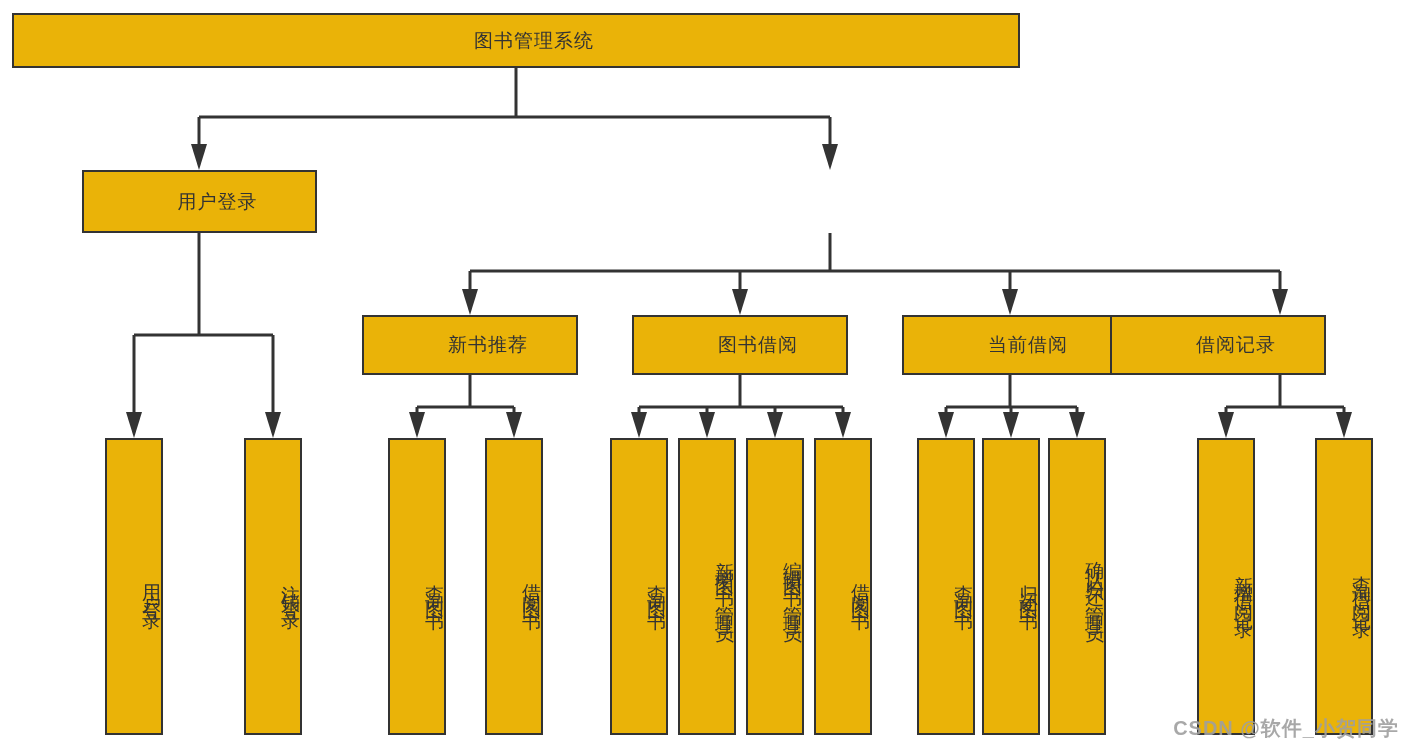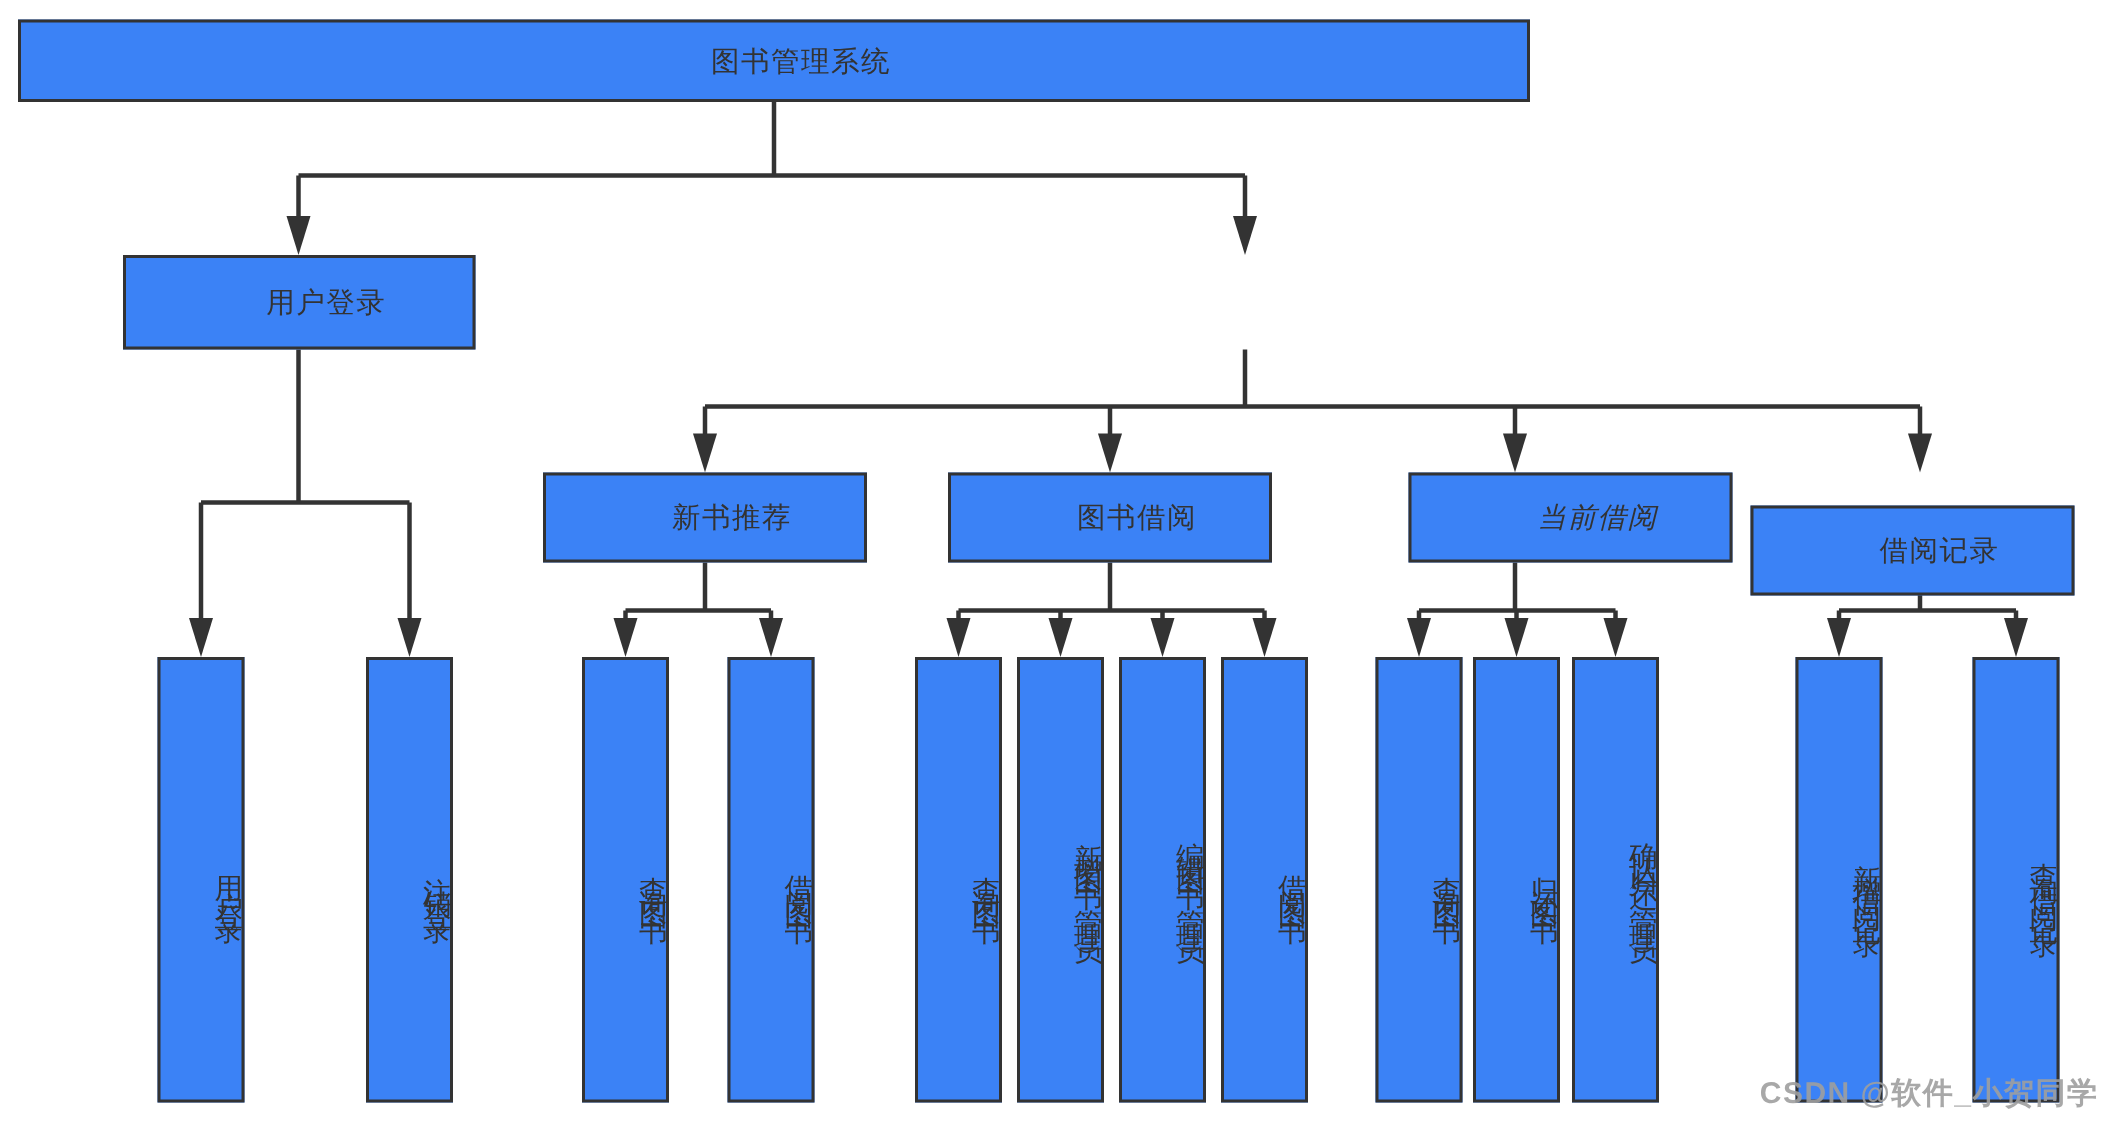--- a/index.html
+++ b/index.html
@@ -7,43 +7,43 @@
     position:relative;
     width:1405px;height:747px;
     background:#ffffff;
     font-family:"Liberation Sans", sans-serif;
     overflow:hidden;
   }
   .connectors{position:absolute;left:0;top:0;width:1405px;height:747px;}
   .node{
     position:absolute;
     border:2.5px solid #333333;
-    background:#3b82f6;
+    background:#eab308;
     color:#333333;
     display:flex;align-items:center;justify-content:center;
     box-sizing:border-box;
     font-size:19px;
     letter-spacing:1px;
     padding-left:36px;
   }
   .node.hbox{white-space:nowrap;}
   .node.vbox{
     writing-mode:vertical-rl;
     font-size:19px;
     letter-spacing:9px;
     line-height:1;
   }
   .root{left:12px;top:13px;width:1008px;height:55px;}
   .n-user-login{left:82px;top:170px;width:235px;height:63px;}
   .n-book-mgmt{left:712px;top:170px;width:235px;height:63px;}
   .l3{top:315px;width:216px;height:60px;}
   .n-new-book{left:362px;}
   .n-book-borrow{left:632px;}
-  .n-cur-borrow{left:939px;font-style:italic;}
-  .n-borrow-rec{left:1167px;margin-top:22px;}
+  .n-cur-borrow{left:902px;}
+  .n-borrow-rec{left:1110px;}
   .leaf{top:438px;width:58px;height:297px;}
   .lf1{left:105px;}  .lf2{left:244px;}
   .lf3{left:388px;}  .lf4{left:485px;}
   .lf5{left:610px;}  .lf6{left:678px;}
   .lf7{left:746px;}  .lf8{left:814px;}
   .lf9{left:917px;}  .lf10{left:982px;}
   .lf11{left:1048px;}
   .lf12{left:1197px;} .lf13{left:1315px;}
   .watermark{
     position:absolute;

